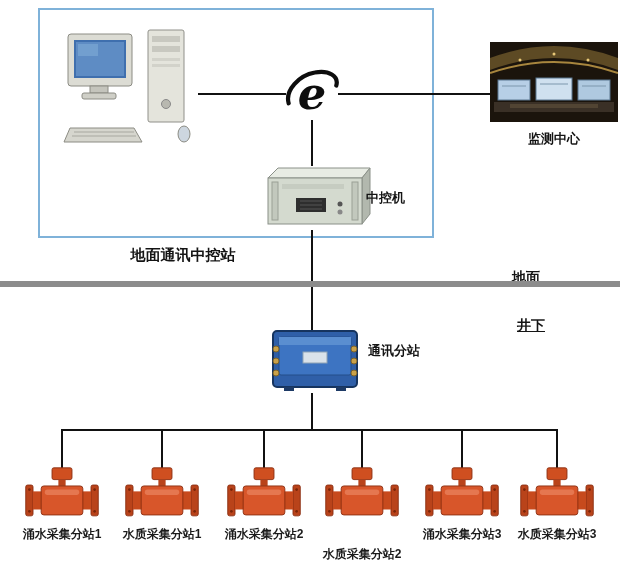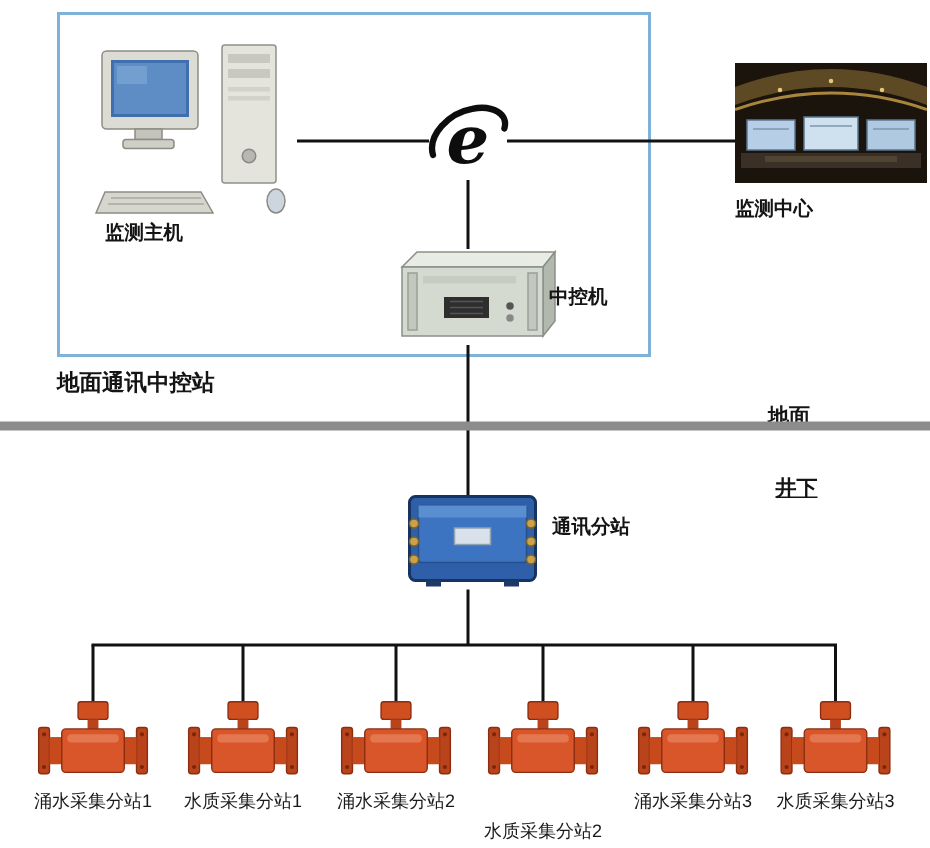--- a/index.html
+++ b/index.html
@@ -12,26 +12,26 @@
   .abs { position: absolute; }
   .line { position: absolute; background: #111; }
   .ground-box {
     position: absolute; left: 38px; top: 8px; width: 396px; height: 230px;
     border: 2px solid #7fb2d9; background: transparent;
   }
   .lbl { position: absolute; color: #141414; font-weight: 700; white-space: nowrap; }
   .lbl-13 { font-size: 13px; }
   .lbl-14 { font-size: 14px; margin-top: 11px; }
   .lbl-15 { font-size: 15px; }
-  .center { }
+  .center { text-align: center; }
   .divider { position: absolute; left: 0; top: 281px; width: 620px; height: 6px; background: #8c8c8c; }
   .bus { position: absolute; left: 61px; top: 429px; width: 497px; height: 2px; background: #111; }
   .drop { position: absolute; top: 430px; width: 2px; height: 38px; background: #111; }
   .sensor-group { position: absolute; top: 466px; width: 104px; display: flex; flex-direction: column; align-items: center; }
-  .sensor-label { font-size: 12px; font-weight: 400; color: #1a1a1a; white-space: nowrap; margin-top: 2px; }
+  .sensor-label { font-size: 12px; font-weight: 700; color: #1a1a1a; white-space: nowrap; margin-top: 2px; }
 </style>
 </head>
 <body>
 
 <div class="canvas">
 
   <div class="ground-box"></div>
 
   <div class="line" style="left:198px; top:93px; width:88px; height:2px;"></div>
   <div class="line" style="left:338px; top:93px; width:152px; height:2px;"></div>
@@ -59,21 +59,20 @@
       <rect x="92" y="18" width="28" height="6" fill="#c8c8c0"></rect>
       <rect x="92" y="30" width="28" height="3" fill="#d2d2ca"></rect>
       <rect x="92" y="36" width="28" height="3" fill="#d2d2ca"></rect>
       <circle cx="106" cy="76" r="4.5" fill="#b8b8b0" stroke="#888"></circle>
       <polygon points="10,100 74,100 82,114 4,114" fill="#d6d6ce" stroke="#8c8c84"></polygon>
       <line x1="14" y1="104" x2="74" y2="104" stroke="#a8a8a0"></line>
       <line x1="12" y1="108" x2="76" y2="108" stroke="#a8a8a0"></line>
       <ellipse cx="124" cy="106" rx="6" ry="8" fill="#cdd6df" stroke="#8c8c84"></ellipse>
     </svg>
   </div>
-  <div class="lbl lbl-13 center" style="left:70px; top:146px; width:120px;">监测主机</div>
 
   <div class="abs" style="left:284px; top:66px;">
     <svg width="56" height="56" viewBox="0 0 60 60">
       <text x="30" y="46" font-size="48" font-weight="bold" font-style="italic" text-anchor="middle" font-family="'DejaVu Serif', serif" fill="#0d0d0d">e</text>
       <path d="M5 40 C1 26, 16 10, 33 7 C48 4, 59 11, 56 21" fill="none" stroke="#0d0d0d" stroke-width="4.5" stroke-linecap="round"></path>
     </svg>
   </div>
 
   <div class="abs" style="left:490px; top:42px;">
     <svg width="128" height="80" viewBox="0 0 128 80">

